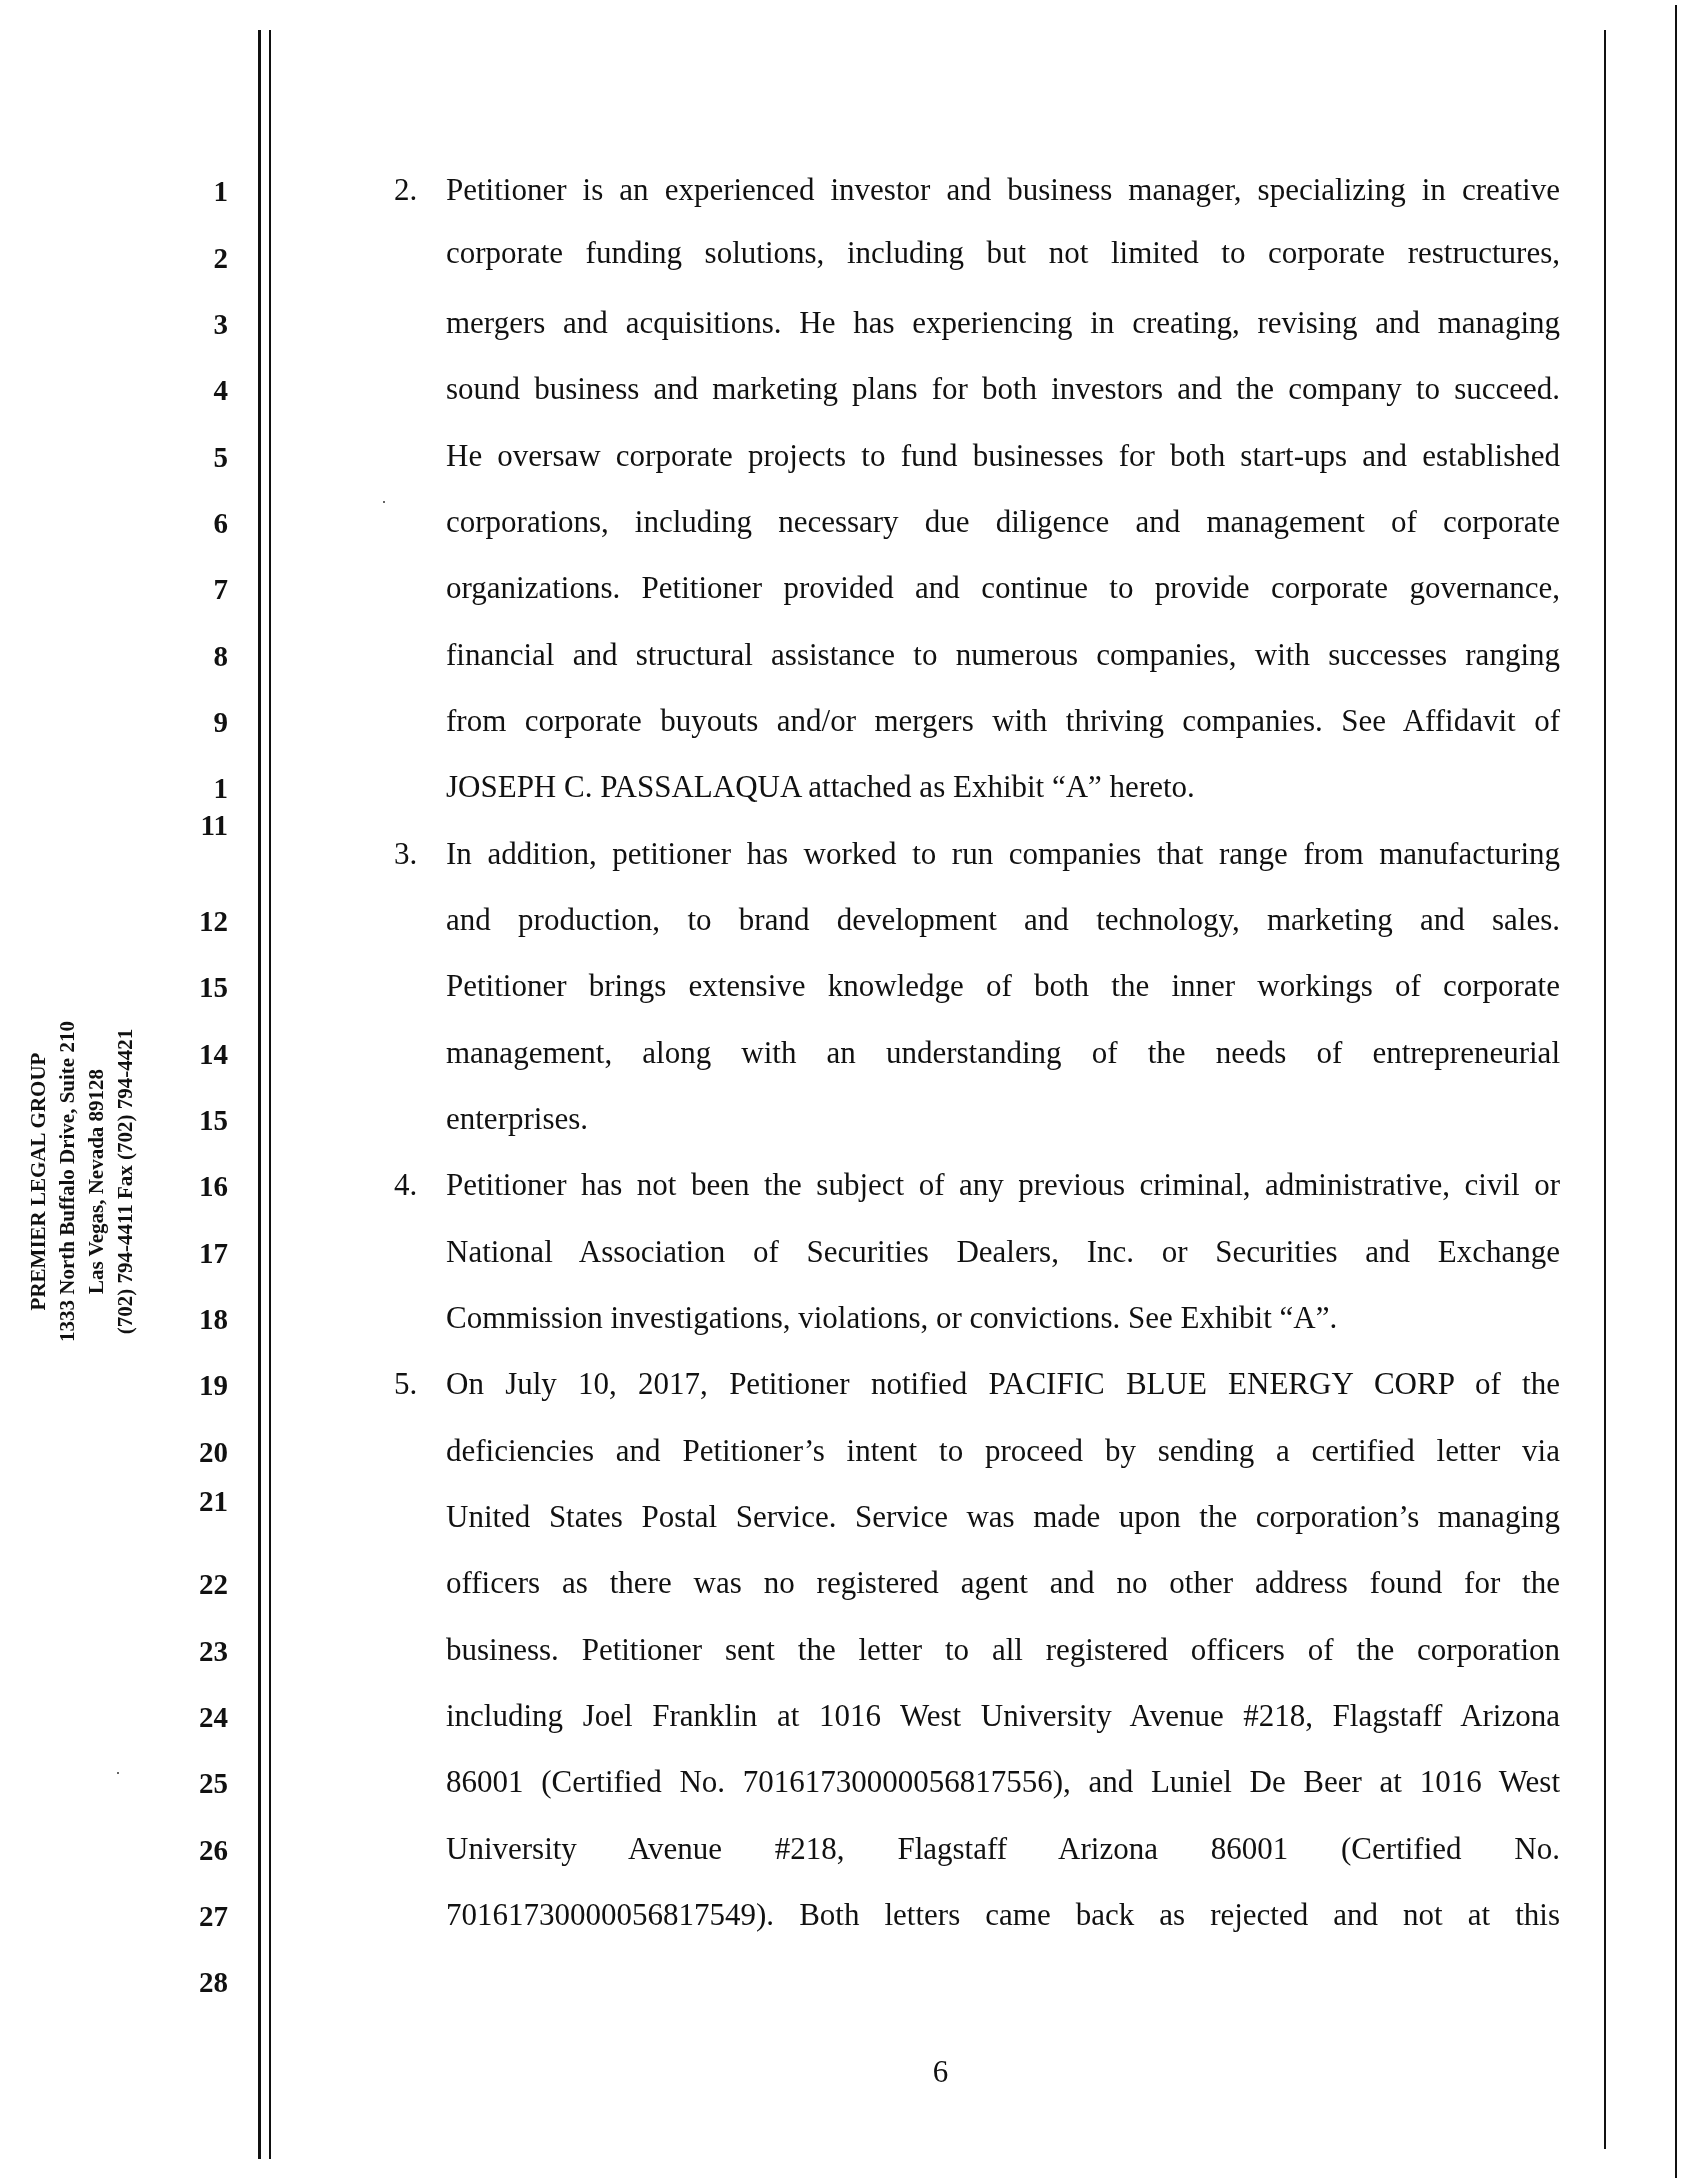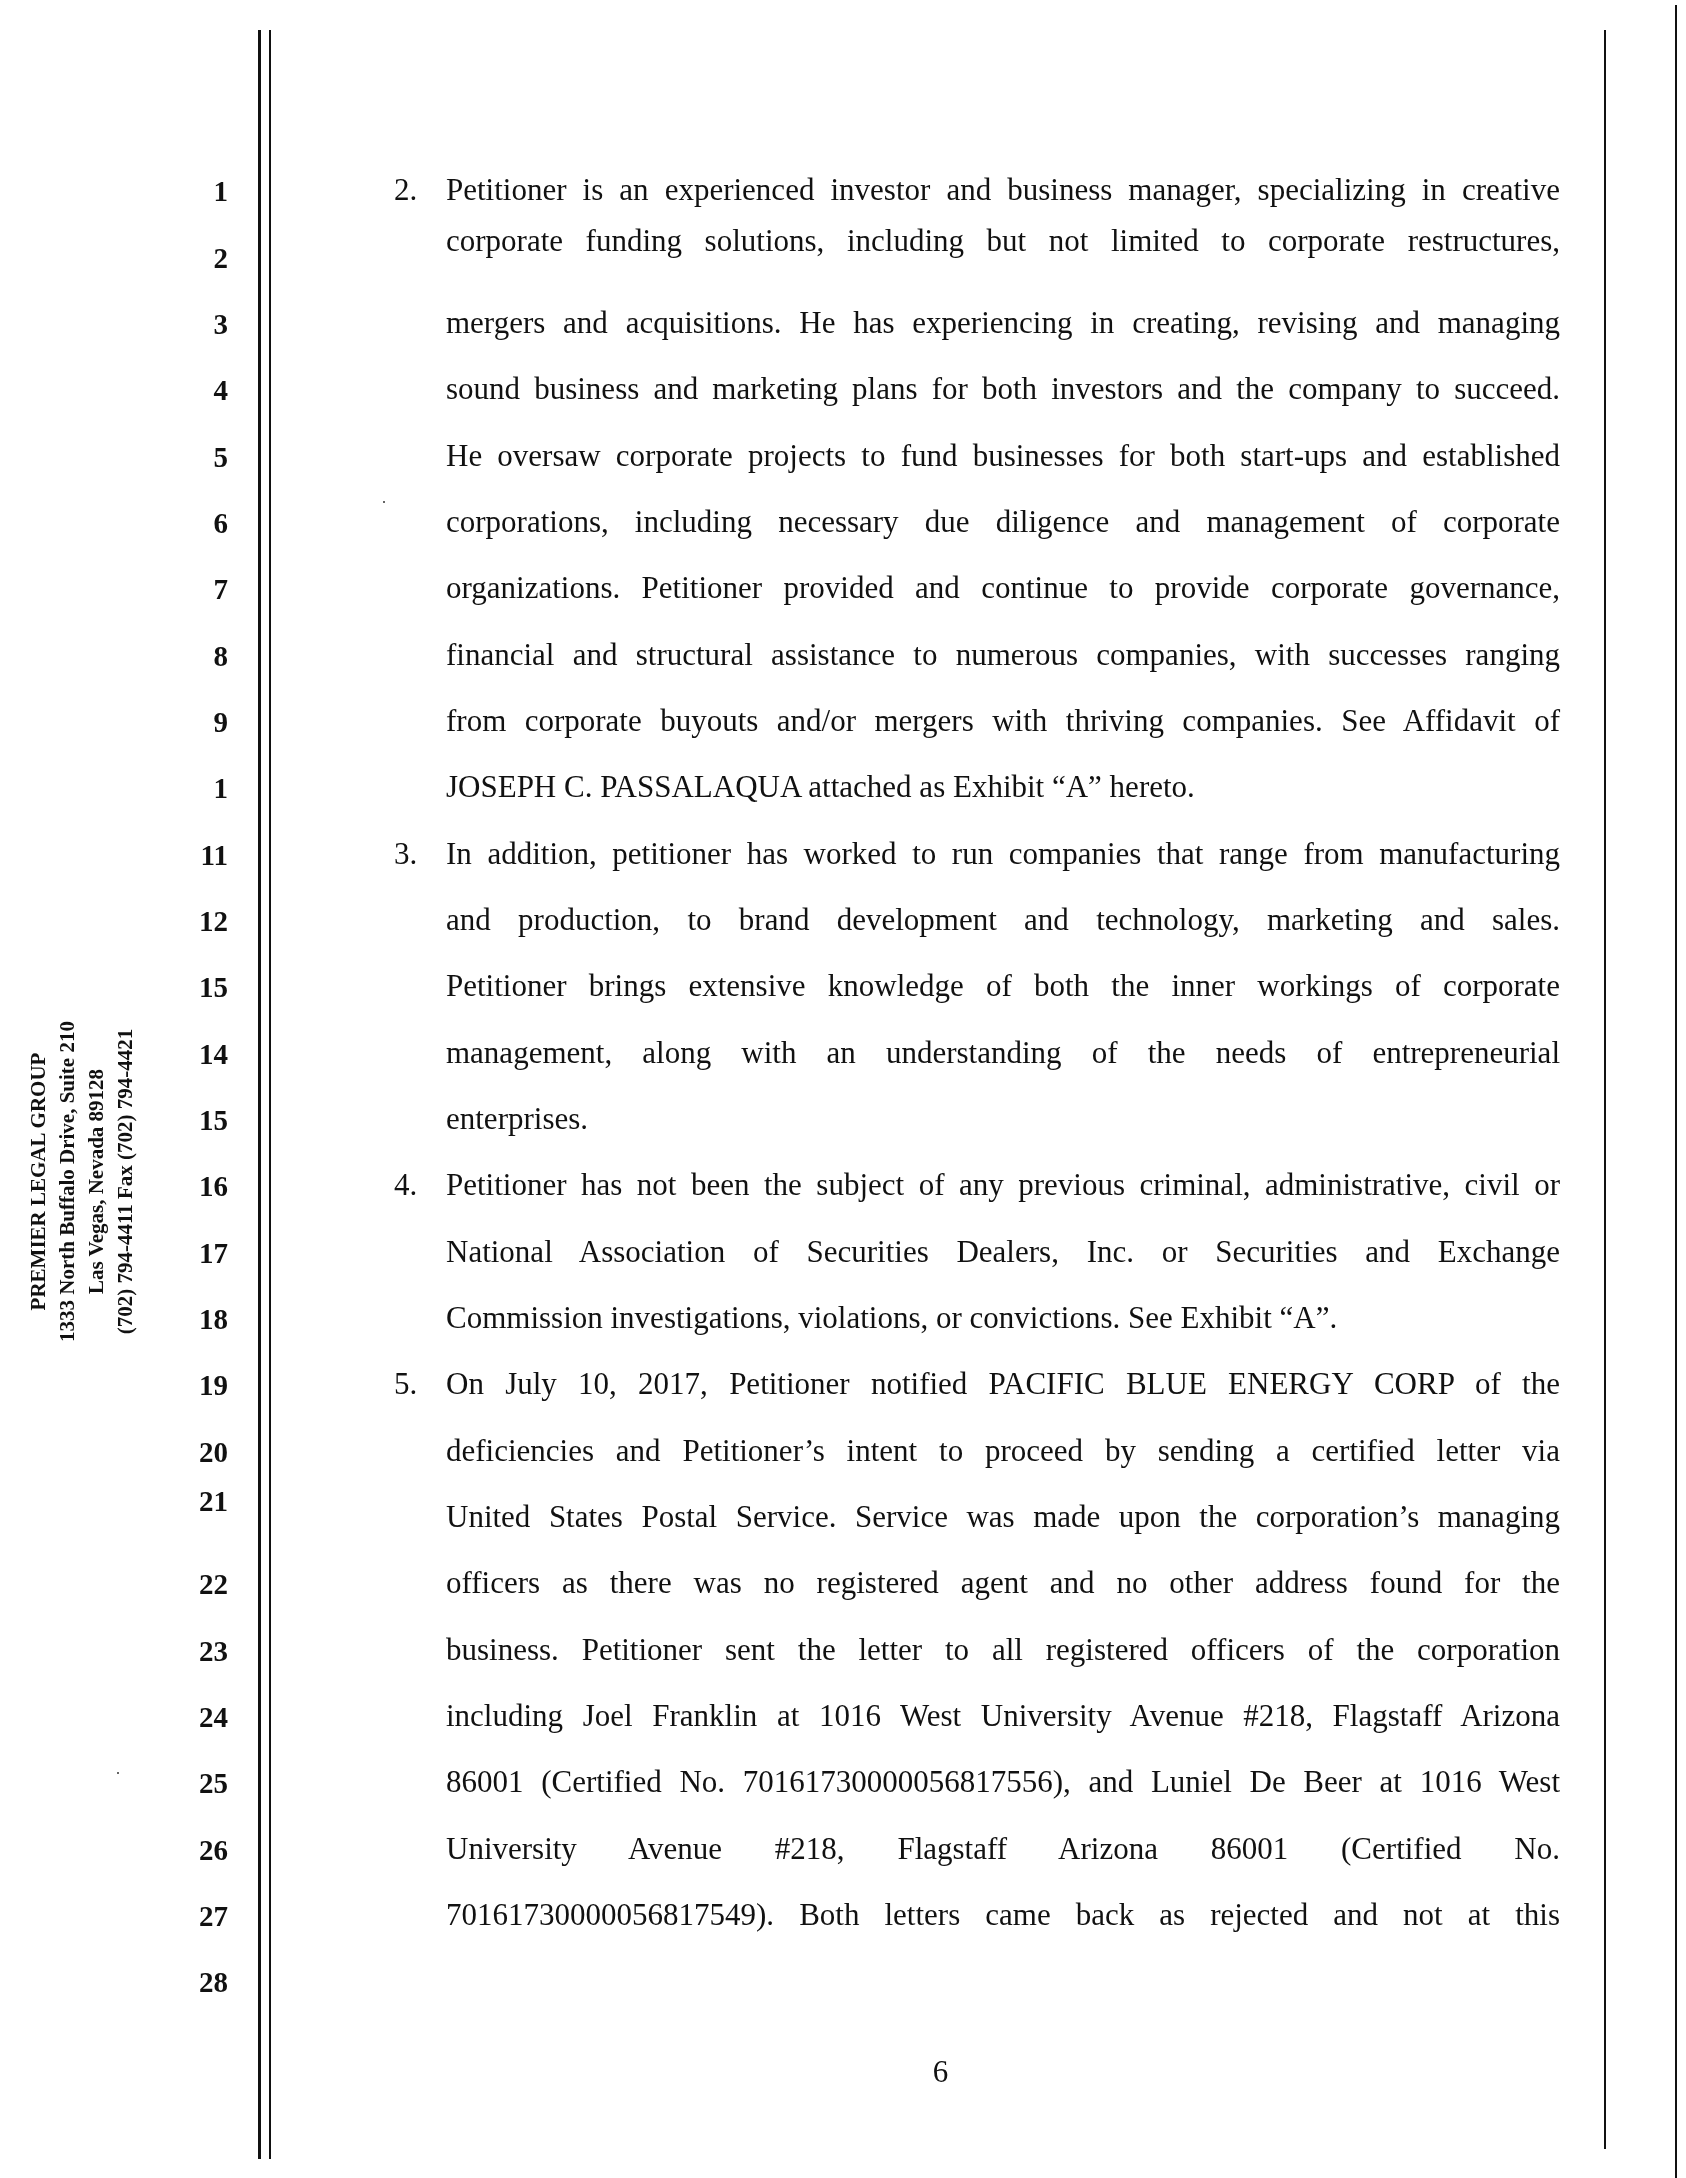--- a/index.html
+++ b/index.html
@@ -38,21 +38,21 @@
   <div class="line-num" style="top:176px">1</div>
   <div class="line-num" style="top:243px">2</div>
   <div class="line-num" style="top:309px">3</div>
   <div class="line-num" style="top:375px">4</div>
   <div class="line-num" style="top:442px">5</div>
   <div class="line-num" style="top:508px">6</div>
   <div class="line-num" style="top:574px">7</div>
   <div class="line-num" style="top:641px">8</div>
   <div class="line-num" style="top:707px">9</div>
   <div class="line-num" style="top:773px">1</div>
-  <div class="line-num" style="top:840px">11</div>
+  <div class="line-num" style="top:810px">11</div>
   <div class="line-num" style="top:906px">12</div>
   <div class="line-num" style="top:972px">15</div>
   <div class="line-num" style="top:1039px">14</div>
   <div class="line-num" style="top:1105px">15</div>
   <div class="line-num" style="top:1171px">16</div>
   <div class="line-num" style="top:1238px">17</div>
   <div class="line-num" style="top:1304px">18</div>
   <div class="line-num" style="top:1370px">19</div>
   <div class="line-num" style="top:1437px">20</div>
   <div class="line-num" style="top:1486px">21</div>
@@ -63,21 +63,21 @@
   <div class="line-num" style="top:1835px">26</div>
   <div class="line-num" style="top:1901px">27</div>
   <div class="line-num" style="top:1967px">28</div>
 </div>
 
 <div>
 
   <div>
     <span class="para-num" style="top:173px">2.</span>
     <div class="body-line" style="top:173px">Petitioner is an experienced investor and business manager, specializing in creative</div>
-    <div class="body-line" style="top:224px">corporate funding solutions, including but not limited to corporate restructures,</div>
+    <div class="body-line" style="top:236px">corporate funding solutions, including but not limited to corporate restructures,</div>
     <div class="body-line" style="top:306px">mergers and acquisitions.  He has experiencing in creating, revising and managing</div>
     <div class="body-line" style="top:372px">sound business and marketing plans for both investors and the company to succeed.</div>
     <div class="body-line" style="top:439px">He oversaw corporate projects to fund businesses for both start-ups and established</div>
     <div class="body-line" style="top:505px">corporations, including necessary due diligence and management of corporate</div>
     <div class="body-line" style="top:571px">organizations. Petitioner provided and continue to provide corporate governance,</div>
     <div class="body-line" style="top:638px">financial and structural assistance to numerous companies, with successes ranging</div>
     <div class="body-line" style="top:704px">from corporate buyouts and/or mergers with thriving companies.  See Affidavit of</div>
     <div class="body-line last" style="top:770px">JOSEPH C. PASSALAQUA attached as Exhibit “A” hereto.</div>
   </div>
 

